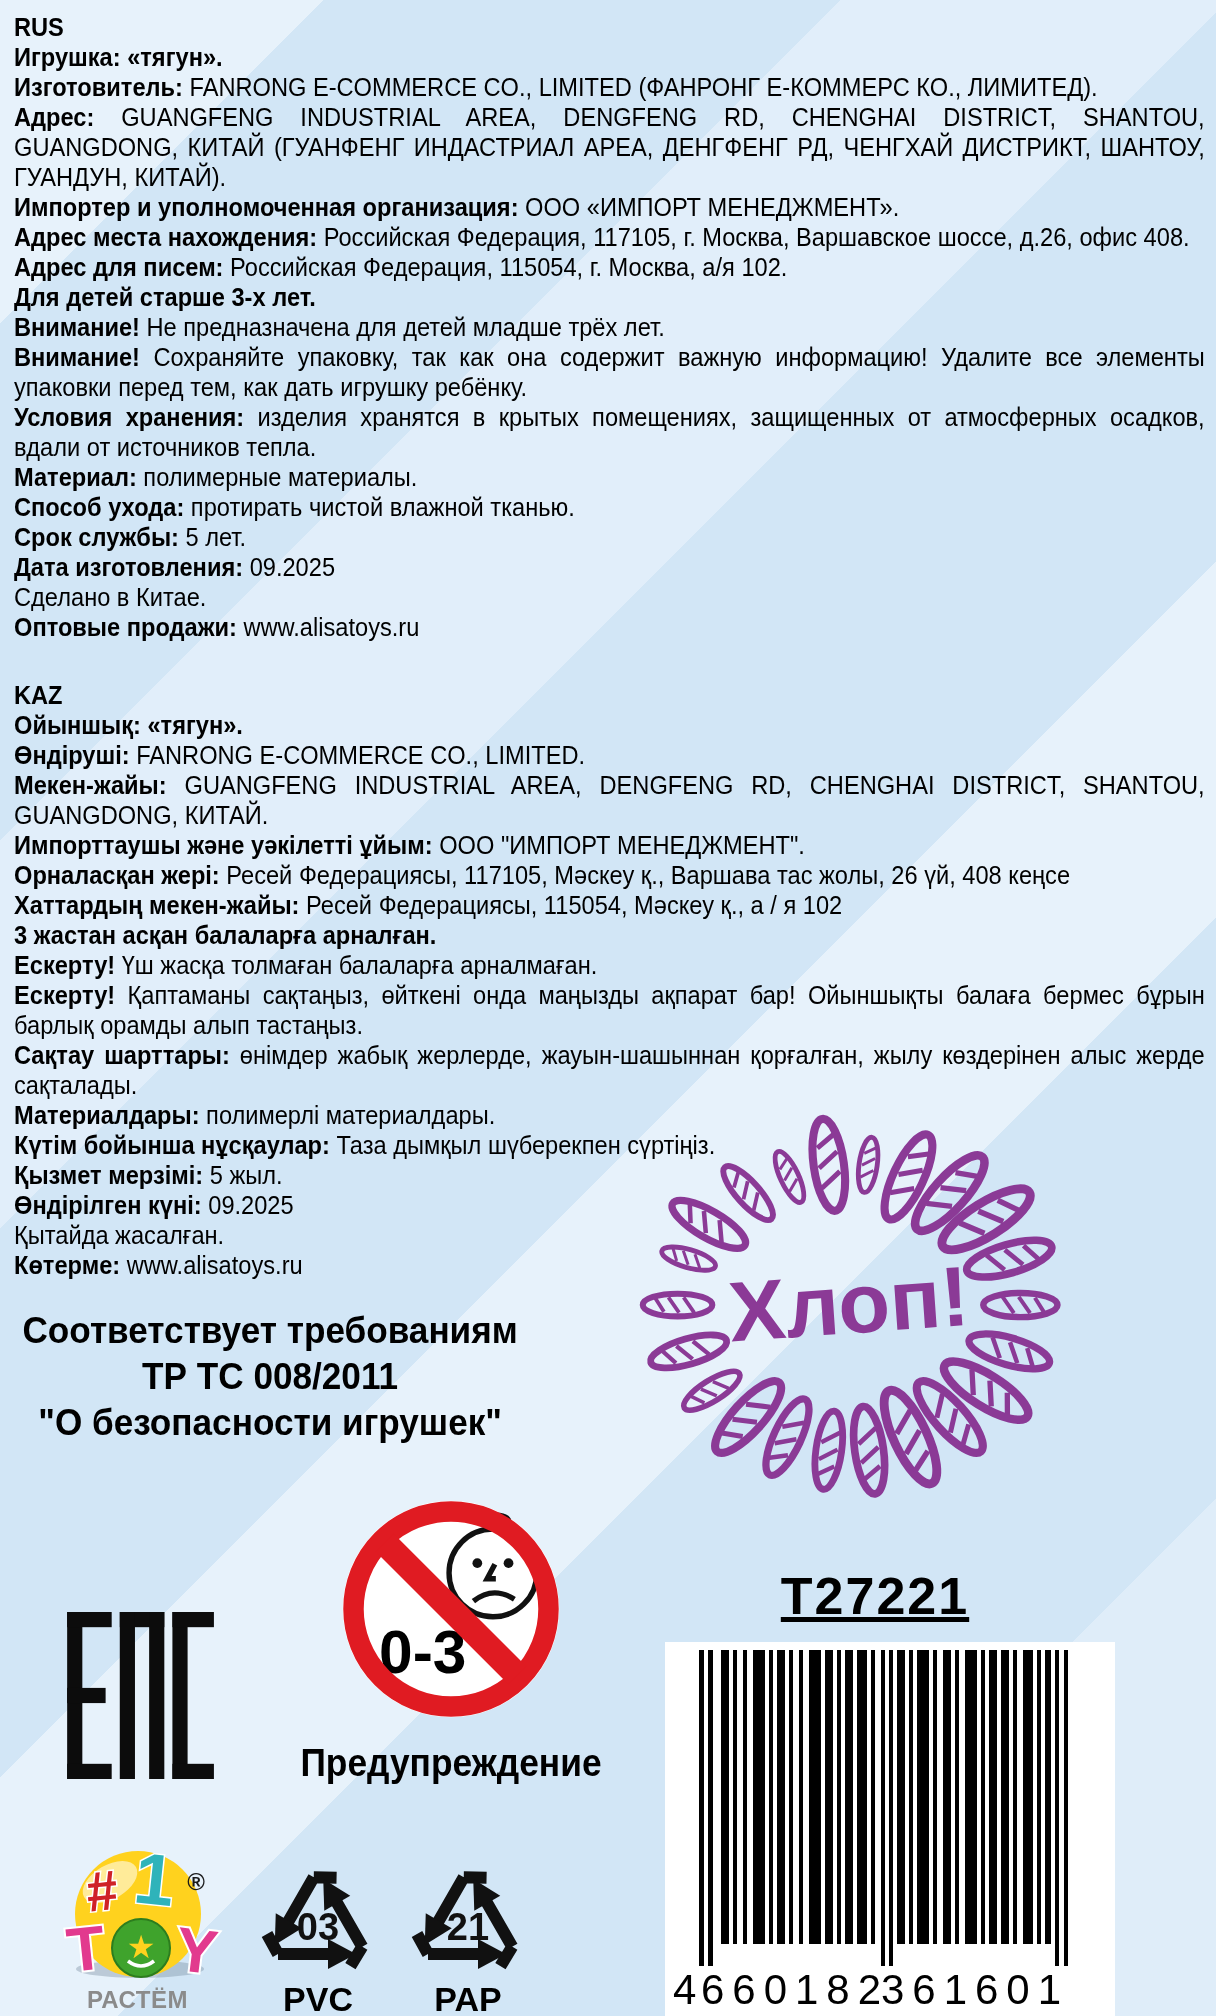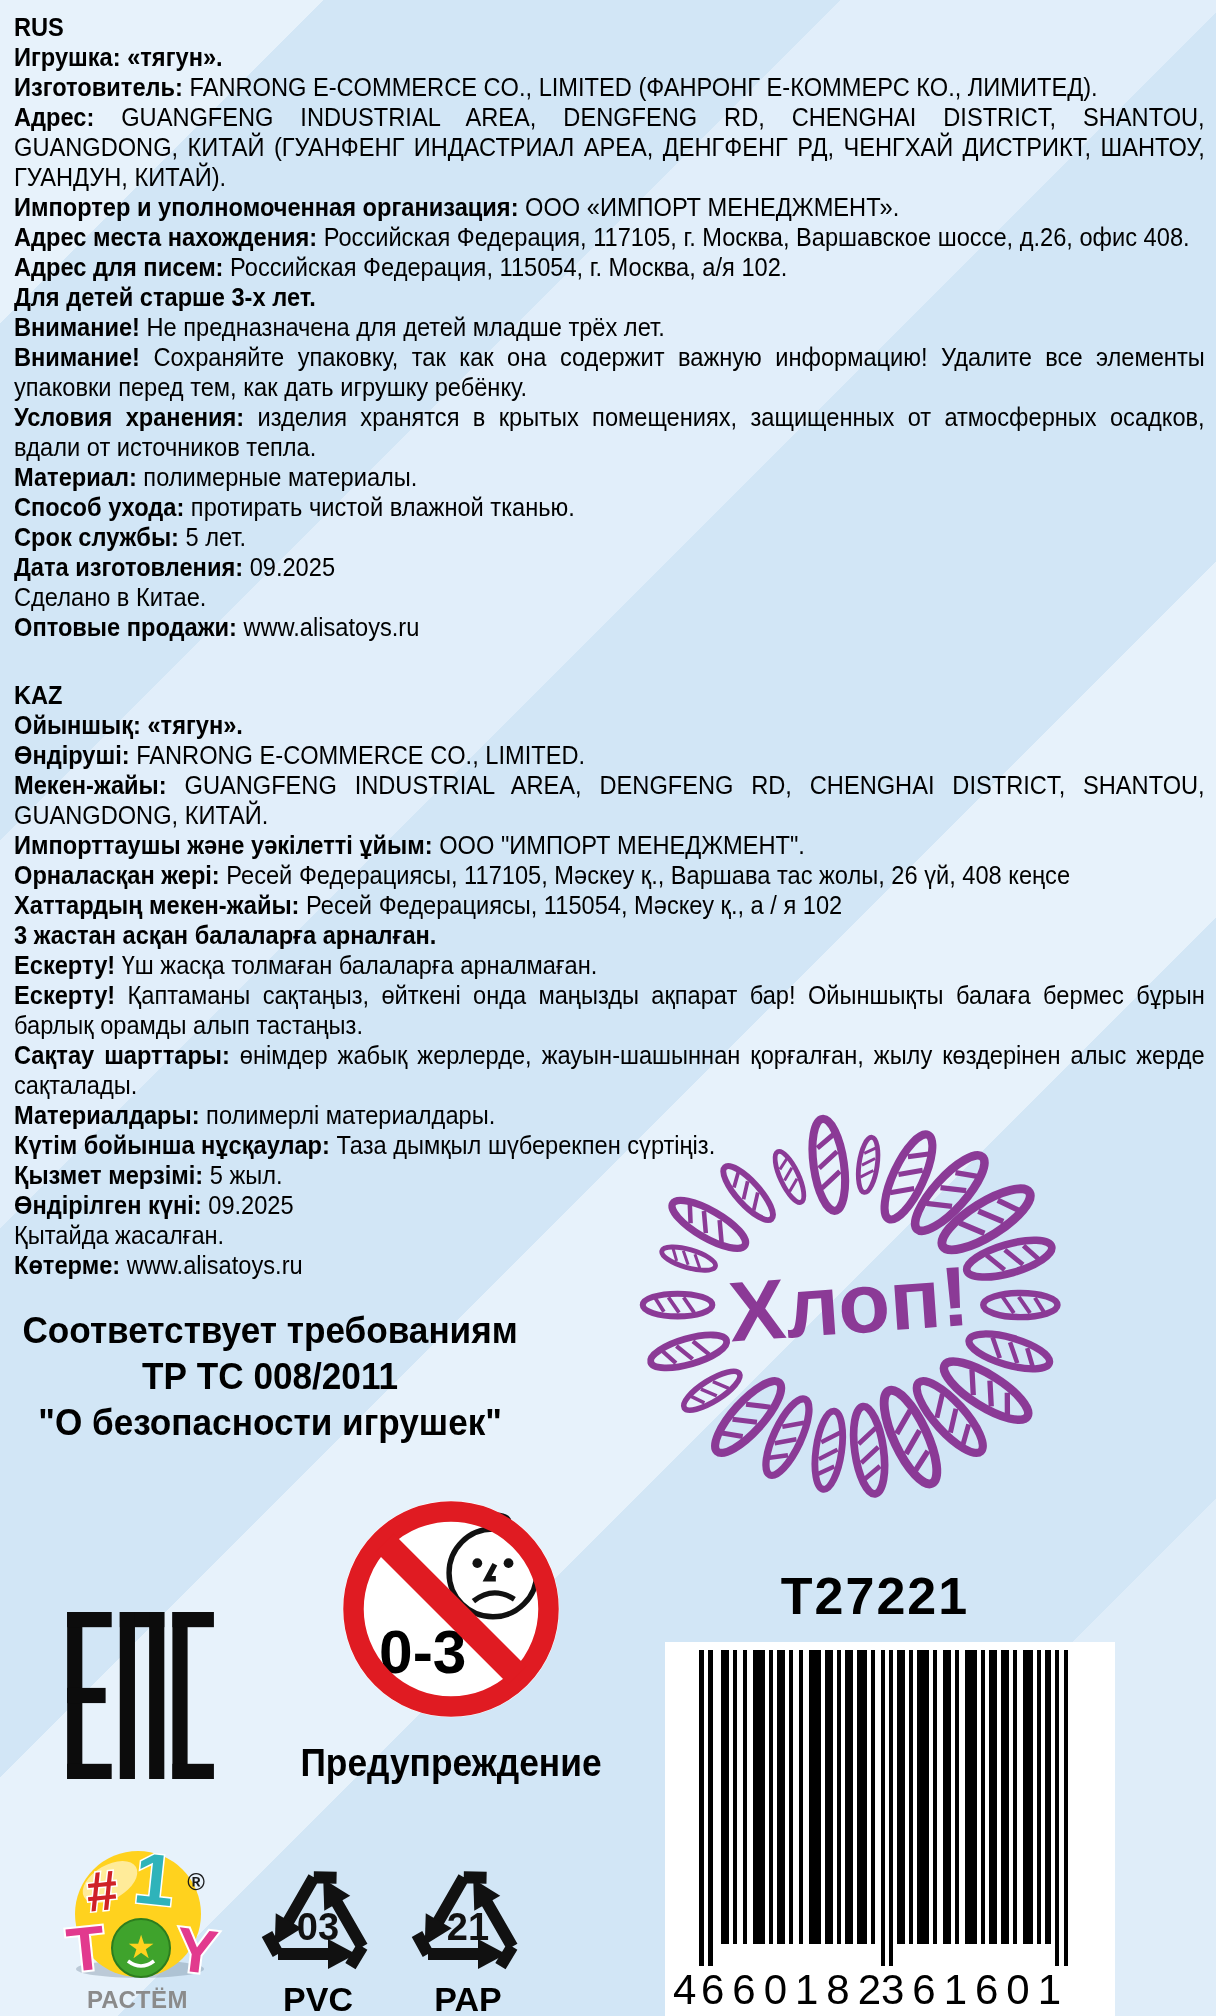--- a/index.html
+++ b/index.html
@@ -19,21 +19,21 @@
        transform-origin:0 0;font-size:25px;line-height:30px;}
   .sec p{margin:0;}
   .b{font-weight:bold;}
   .just{text-align:justify;}
   .rus{top:12px;}
   .kaz{top:680px;}
   .compliance{position:absolute;top:1308px;left:6px;width:556px;text-align:center;
       font-weight:bold;font-size:37px;line-height:46px;transform:scaleX(.95);transform-origin:0 0;}
   .abs{position:absolute;}
   .product-code{left:650px;top:1566px;width:450px;text-align:center;
-      font-weight:bold;font-size:52px;letter-spacing:2px;}
+      font-weight:bold;font-size:52px;letter-spacing:2px;text-decoration:underline;}
   .warn-caption{left:286px;top:1742px;width:330px;text-align:center;
       font-weight:bold;font-size:38px;transform:scaleX(.93);transform-origin:50% 0;}
   .tagline{left:30px;top:1986px;width:215px;text-align:center;font-weight:bold;
       font-size:24px;color:#8b8b8b;letter-spacing:.5px;}
   .recy{width:140px;text-align:center;}
   .recy-pvc{left:248px;top:1842px;}
   .recy-pap{left:398px;top:1842px;}
   .recy-label{font-weight:bold;font-size:34px;margin-top:-2px;}
 </style>
 </head>

